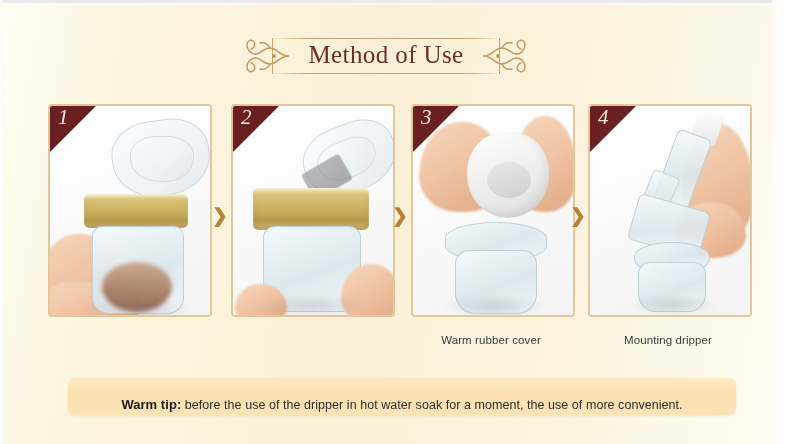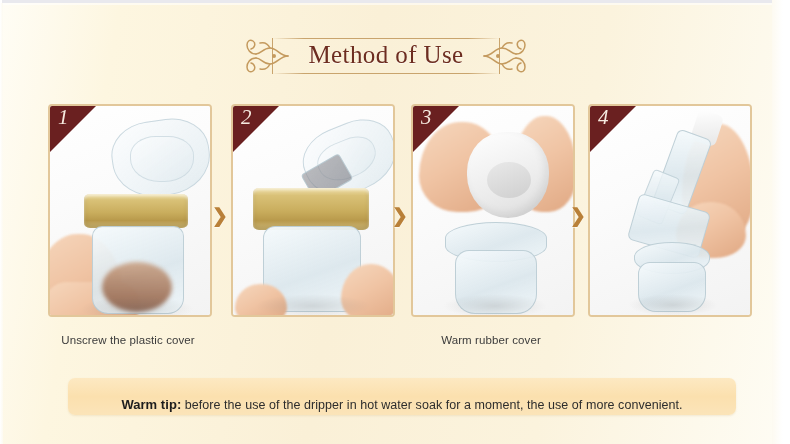--- a/index.html
+++ b/index.html
@@ -237,21 +237,20 @@
         <div class="clearcap" style="left:80px;top:30px;width:62px;height:44px;opacity:.8;"></div>
 
         <div class="gold-cap" style="left:34px;top:88px;width:104px;height:34px;"></div>
 
         <div class="glass" style="left:42px;top:120px;width:90px;height:86px;border-radius:10px 10px 16px 16px;"></div>
         <div class="blob" style="left:52px;top:156px;width:70px;height:50px;background:linear-gradient(180deg,rgba(190,120,70,.55),rgba(120,60,30,.75));filter:blur(2px);"></div>
         <div class="shadow-soft" style="left:30px;top:190px;width:114px;height:26px;"></div>
         <div class="badge"></div>
         <div class="badge-num">1</div>
       </div>
-      <div class="caption">Unscrew the plastic cover</div>
     </div>
 
     <div class="step s2">
       <div class="photo">
         <div class="scene"></div>
 
         <div class="clearcap" style="left:70px;top:18px;width:92px;height:66px;transform:rotate(-22deg);"></div>
         <div class="clearcap" style="left:84px;top:34px;width:58px;height:36px;opacity:.75;transform:rotate(-22deg);"></div>
         <div class="glass" style="left:72px;top:56px;width:42px;height:28px;transform:rotate(-30deg);border-radius:4px;background:linear-gradient(160deg,rgba(150,150,155,.65),rgba(110,110,118,.55));"></div>
 
@@ -298,20 +297,21 @@
         <div class="glass" style="left:54px;top:66px;width:26px;height:48px;transform:rotate(22deg);border-radius:4px;opacity:.85;"></div>
 
         <div class="glass" style="left:42px;top:96px;width:72px;height:46px;transform:rotate(16deg);border-radius:6px;"></div>
 
         <div class="glass" style="left:44px;top:136px;width:74px;height:30px;border-radius:50%/46%;"></div>
         <div class="glass" style="left:48px;top:156px;width:66px;height:48px;border-radius:12px 12px 18px 18px;"></div>
         <div class="shadow-soft" style="left:38px;top:188px;width:90px;height:22px;"></div>
         <div class="badge"></div>
         <div class="badge-num">4</div>
       </div>
+      <div class="caption">Mounting dripper</div>
     </div>
 
     <span class="arrow a1">❯</span>
     <span class="arrow a2">❯</span>
     <span class="arrow a3">❯</span>
   </div>
 
   <div class="tip">
     <div class="tip-inner">
       <span class="tip-lead">Warm tip:</span><span> before the use of the dripper in hot water soak for a moment, the use of more convenient.</span>

